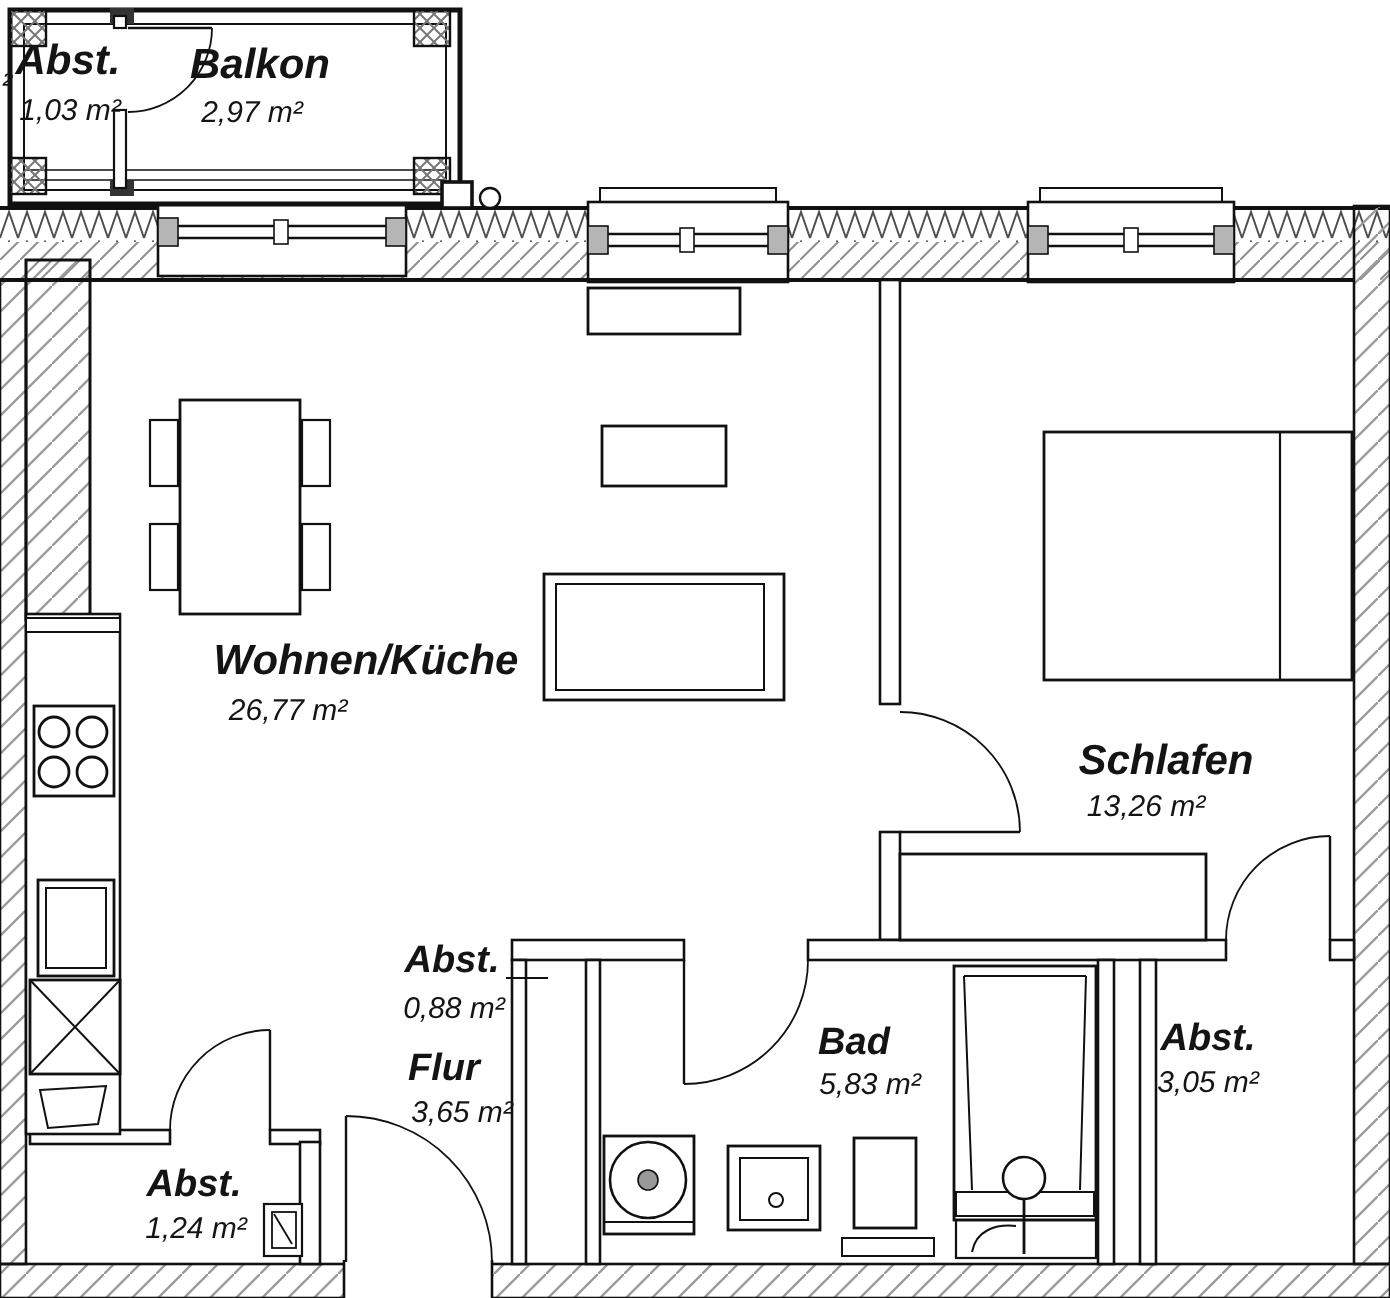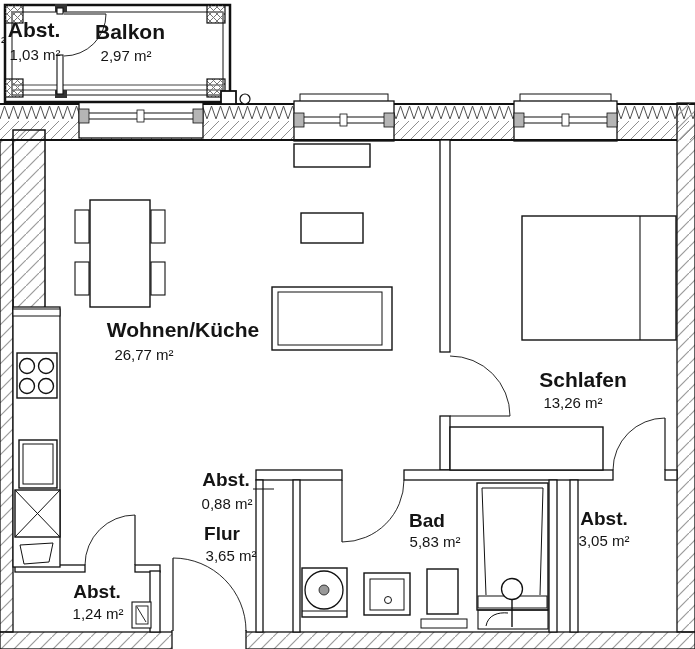--- a/index.html
+++ b/index.html
@@ -1,16 +1,16 @@
 <!DOCTYPE html>
 <html><head>
 <meta charset="utf-8">
 <style>
   html,body{margin:0;padding:0;background:#ffffff;}
-  .stage{position:relative;width:695px;height:649px;background:#fff;overflow:hidden;}
+  .stage{position:relative;width:695px;height:649px;background:#fff;overflow:hidden;font-style:italic;}
   svg{display:block;}
   text{font-family:"Liberation Sans", sans-serif; fill:#141414;}
   .rn{font-weight:bold;}
   .s21{font-size:21px;}
   .s19{font-size:19px;}
   .s15{font-size:15px;}
 </style>
 </head>
 <body>
 

